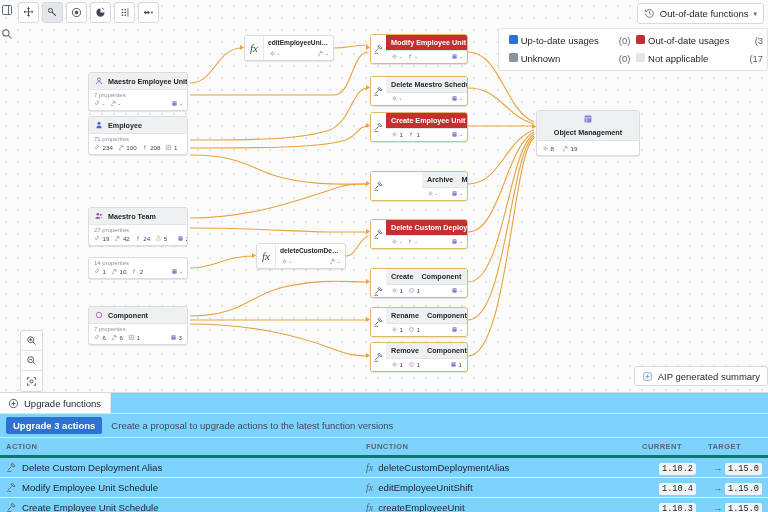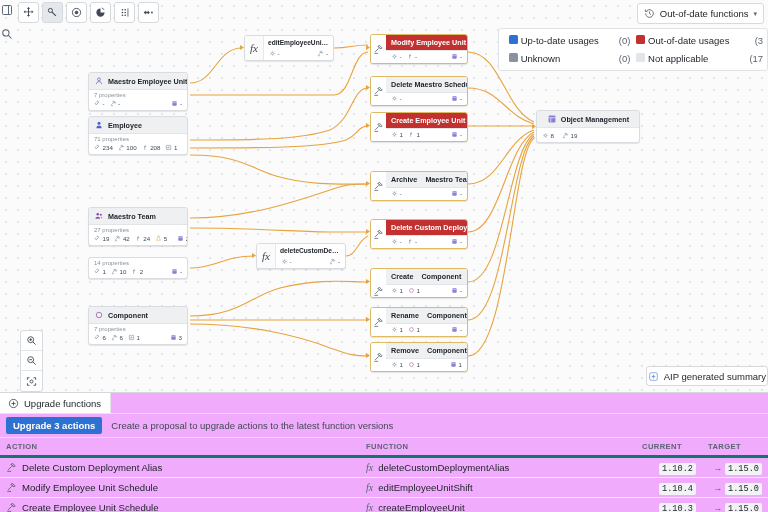--- a/index.html
+++ b/index.html
@@ -122,29 +122,29 @@
   .zoomctl div {
     width: 21px; height: 20px; display: flex; align-items: center;
     justify-content: center; color: #3f4955;
     border-bottom: 1px solid #e2e5e8;
   }
   .zoomctl div:last-child { border-bottom: none; }
 
   .aip {
     position: absolute; right: 0px; bottom: 6px; z-index: 30;
     display: flex; align-items: center; gap: 5px;
-    height: 20px; padding: 0 1px;
+    height: 20px; padding: 0 7px;
     border: 1px solid #d6dadd; border-radius: 3px; background: #fff;
     font-size: 9.5px; color: #1c2127; white-space: nowrap;
   }
 
   
   #bottom {
     position: absolute; left: 0; top: 392px; width: 768px; height: 120px;
-    background: #f0abfc; border-top: 1px solid #d5d9dd;
+    background: #7dd3fc; border-top: 1px solid #d5d9dd;
   }
   .tabbar { height: 21px; display: flex; border-bottom: 1px solid #e2e5e8; }
   .tab {
     display: flex; align-items: center; gap: 5px;
     padding: 0 9px 0 8px; font-size: 9.5px; color: #1c2127;
     border-right: 1px solid #e2e5e8; background: #fff;
   }
   .actionbar {
     height: 24px; display: flex; align-items: center; gap: 9px;
     padding: 0 6px; border-bottom: 1px solid #e2e5e8;
@@ -733,21 +733,21 @@
             </div>
           </div>
         </div>
         <div class="node anode" style="left:370px;top:171px;">
           <div style="display:flex;align-items:stretch;">
             <div style="width:15px;display:flex;align-items:center;justify-content:center;background:#fff;">
               <svg class="gavel" viewBox="0 0 16 16">
                 <path d="M3 11.5 8.2 6.3M6.8 3.2 10.8 7.2M9.2 1.6l4.2 4.2-1.5 1.5-4.2-4.2zM1.8 13.6h5.6" fill="none" stroke="#6b7682" stroke-width="1.3"></path>
               </svg>
             </div>
-            <div style="flex:1;min-width:0;">
+            <div style="flex:1;min-width:0;margin-left:36px;">
               <div class="nhead">
                 <span class="two">
                   <span>Archive</span>
                   <span>Maestro Team</span>
                 </span>
               </div>
               <div class="nfoot">
                 <span class="cell">
                   <span>
                     <svg width="7" height="7" viewBox="0 0 16 16">
@@ -946,21 +946,21 @@
                       <path d="M3 6h10" stroke="#fff" stroke-width="1"></path>
                     </svg>
                   </span>
                   <span>1</span>
                 </span>
               </div>
             </div>
           </div>
         </div>
         <div class="node onode" style="left:536px;top:110px;width:104px;">
-          <div class="nhead" style="justify-content:center;">
+          <div class="nhead" style="justify-content:flex-start;flex-direction:column;">
             <span>
               <svg width="10" height="10" viewBox="0 0 16 16">
                 <rect x="2.5" y="2.5" width="11" height="11" rx="1.5" fill="#8a7fd4"></rect>
                 <path d="M2.5 6h11M6 6v7.5" stroke="#fff" stroke-width="1"></path>
               </svg>
             </span>
             <span>Object Management</span>
           </div>
           <div class="nfoot" style="padding-top:4px;gap:8px;">
             <span class="cell">

